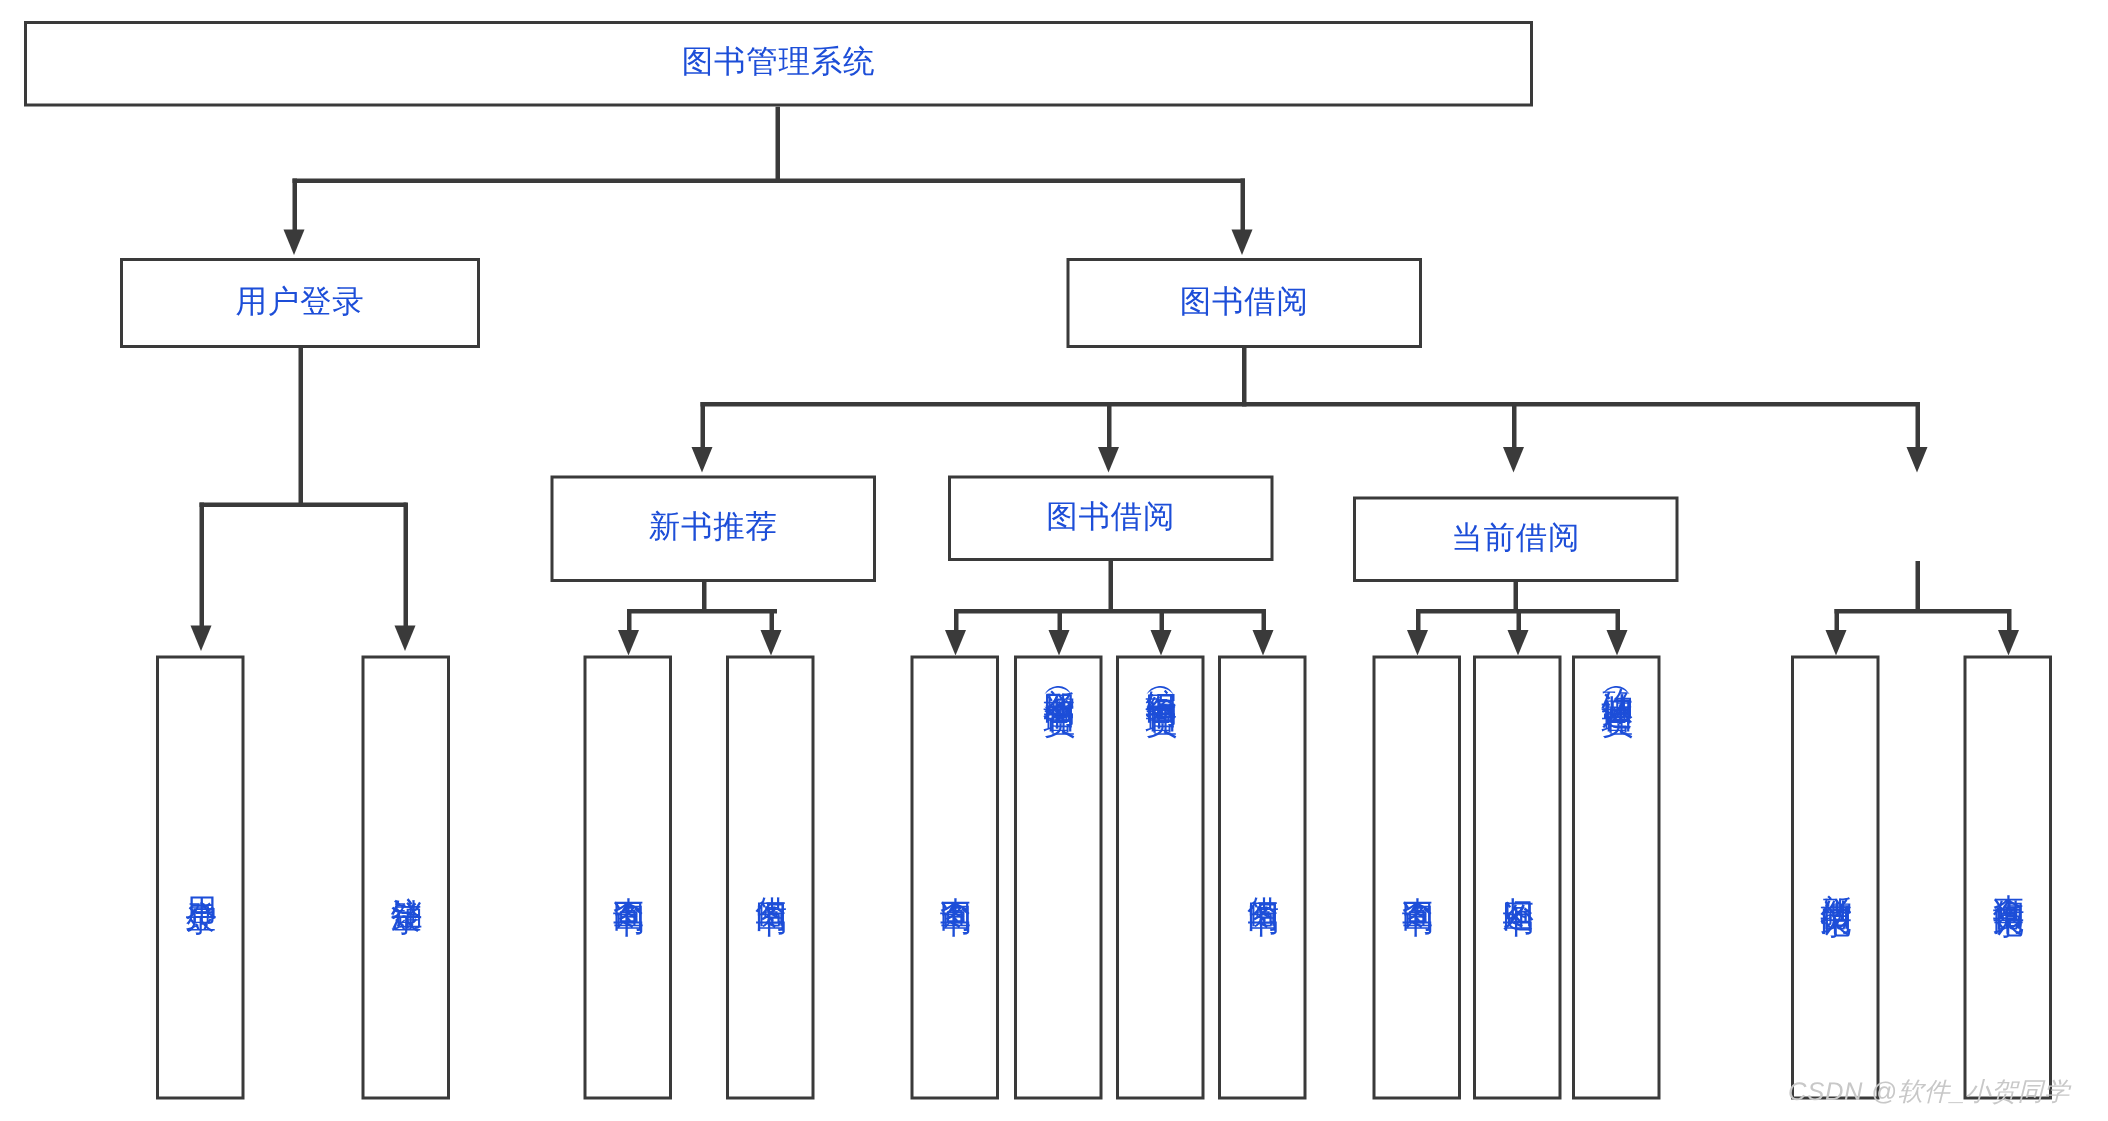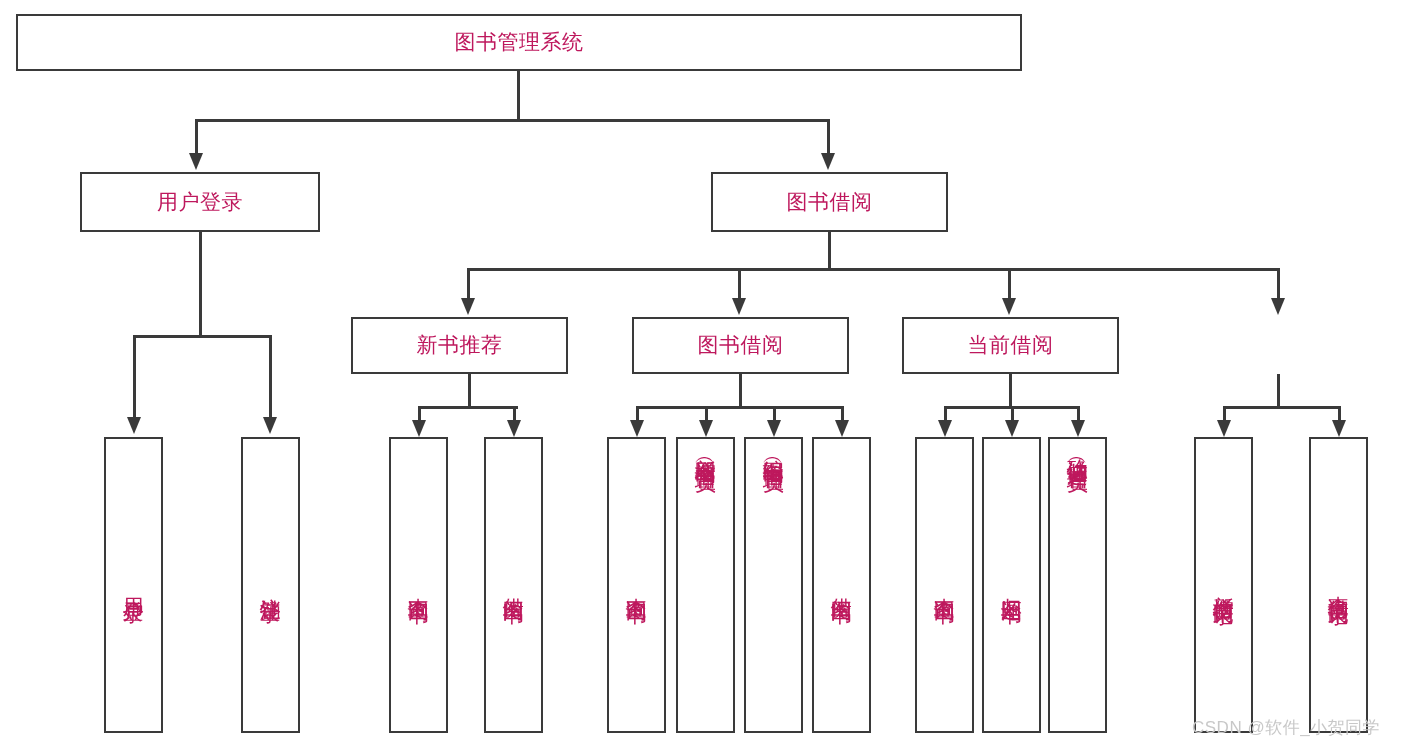--- a/index.html
+++ b/index.html
@@ -20,21 +20,21 @@
     align-items:center;
     justify-content:center;
     color:#1a1a1a;
     z-index:3;
   }
   .node-label{
     font-size:21px;
     line-height:1.15;
     letter-spacing:0.5px;
     white-space:nowrap;
-    color:#be185d;
+    color:#1d4ed8;
   }
   
   .leaf{
     align-items:flex-start;
     justify-content:center;
     padding-top:3px;
   }
   .leaf .node-label{
     writing-mode:vertical-rl;
     text-orientation:upright;
@@ -105,27 +105,27 @@
   <div class="edge edge-h" style="left:467px;top:268px;width:812px;height:2.5px;"></div>
   <div class="edge edge-v" style="left:467px;top:268px;height:32px;"></div>
   <div class="arrow" style="left:461px;top:298px;"></div>
   <div class="edge edge-v" style="left:738px;top:268px;height:32px;"></div>
   <div class="arrow" style="left:732px;top:298px;"></div>
   <div class="edge edge-v" style="left:1008px;top:268px;height:32px;"></div>
   <div class="arrow" style="left:1002px;top:298px;"></div>
   <div class="edge edge-v" style="left:1277px;top:268px;height:32px;"></div>
   <div class="arrow" style="left:1271px;top:298px;"></div>
 
-  <div class="node" style="left:351px;top:317px;width:217px;height:57px;text-align:right;">
+  <div class="node" style="left:367px;top:317px;width:217px;height:71px;text-align:right;">
     <span class="node-label">新书推荐</span>
   </div>
   <div class="node" style="left:632px;top:317px;width:217px;height:57px;">
     <span class="node-label">图书借阅</span>
   </div>
-  <div class="node" style="left:902px;top:317px;width:217px;height:57px;justify-content:center;">
+  <div class="node" style="left:902px;top:331px;width:217px;height:57px;justify-content:center;">
     <span class="node-label">当前借阅</span>
   </div>
 
   <div class="edge edge-v" style="left:468px;top:374px;height:34px;"></div>
   <div class="edge edge-h" style="left:418px;top:406px;width:100px;height:2.5px;"></div>
   <div class="edge edge-v" style="left:418px;top:406px;height:16px;"></div>
   <div class="arrow" style="left:412px;top:420px;"></div>
   <div class="edge edge-v" style="left:513px;top:406px;height:16px;"></div>
   <div class="arrow" style="left:507px;top:420px;"></div>
 
@@ -193,15 +193,15 @@
     <span class="node-label">确认归还（管理员）</span>
   </div>
 
   <div class="node leaf center" style="left:1194px;top:437px;width:59px;height:296px;">
     <span class="node-label">新增借阅记录</span>
   </div>
   <div class="node leaf center" style="left:1309px;top:437px;width:59px;height:296px;">
     <span class="node-label">查询借阅记录</span>
   </div>
 
-  <div class="watermark" style="left:1192px;top:716px;">CSDN @软件_小贺同学</div>
+  <div class="watermark" style="left:1192px;top:716px;font-style:italic;">CSDN @软件_小贺同学</div>
 
 </div>
 
 </body></html>

